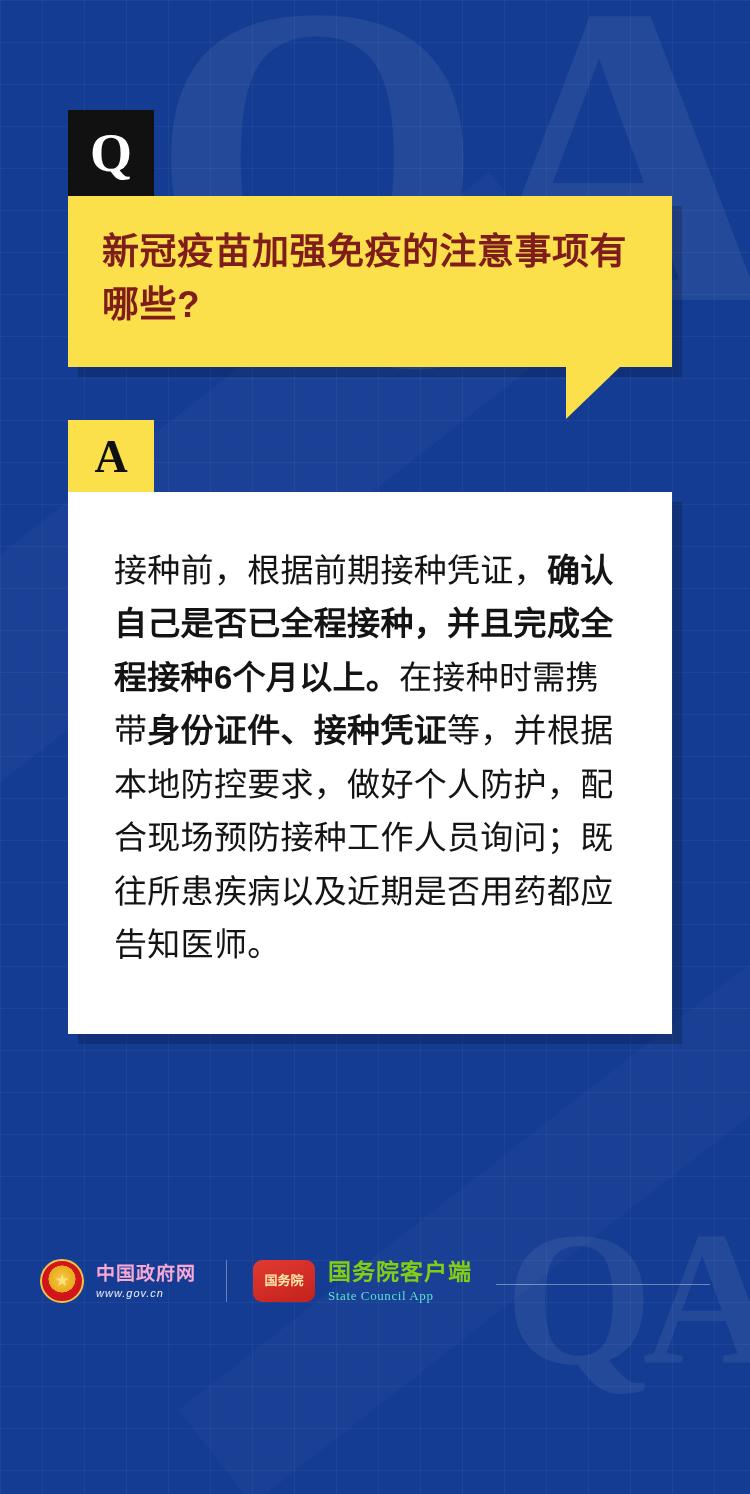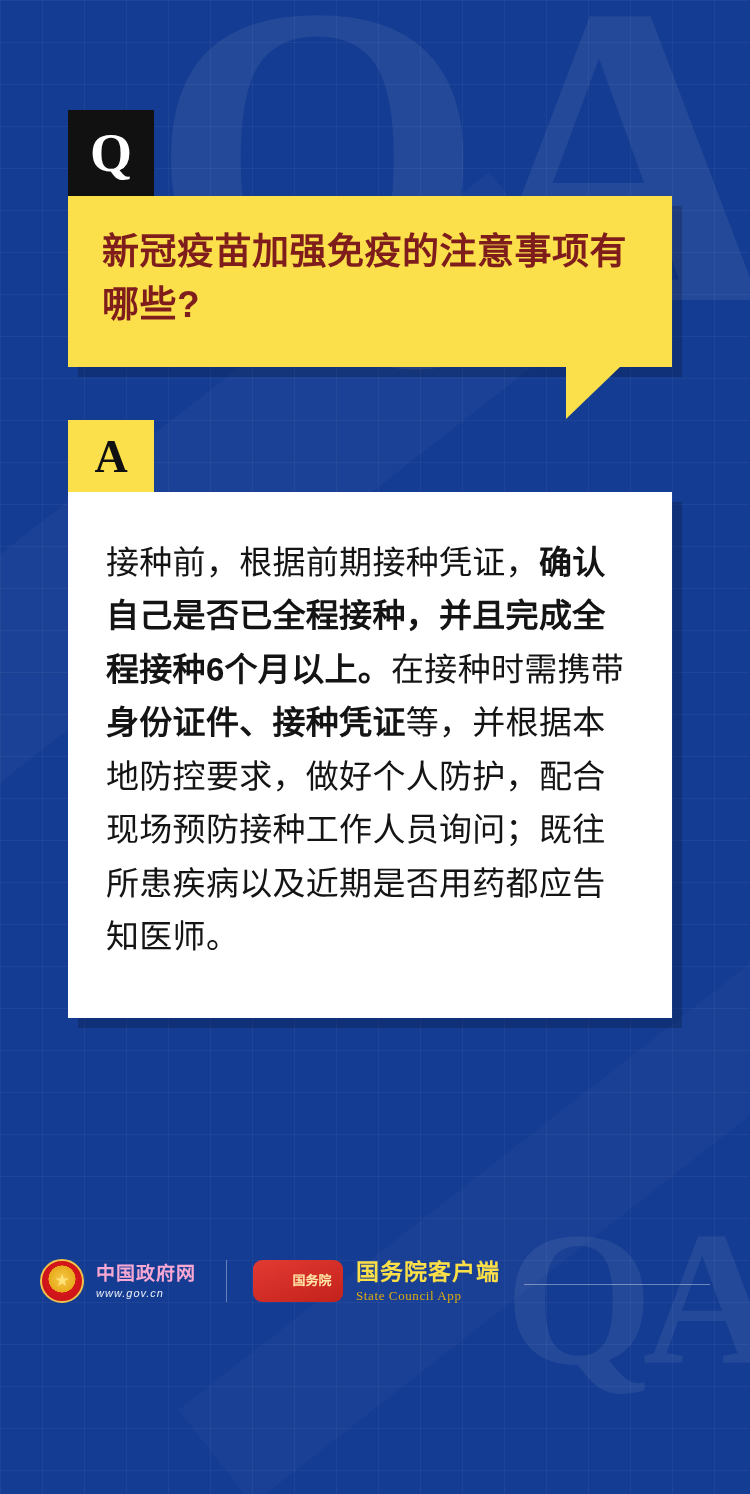--- a/index.html
+++ b/index.html
@@ -140,21 +140,21 @@
     padding: 44px 38px 54px 38px;
     box-shadow: 10px 10px 0 rgba(0,0,0,0.18);
   }
   .a-text {
     color: #141414;
     font-size: 33px;
     line-height: 1.62;
     letter-spacing: 0.3px;
   }
   .a-text p {
-    margin: 0;
+    margin: 8px;
   }
   .a-text b {
     font-weight: bold;
   }
 
   
   .footer {
     position: absolute;
     left: 40px;
     bottom: 190px;
@@ -225,35 +225,34 @@
     color: #ffe9a8;
     font-size: 13px;
     font-weight: bold;
     display: flex;
     align-items: center;
     justify-content: center;
     text-align: center;
     line-height: 1.05;
     margin-right: 13px;
     letter-spacing: 0;
-    padding-left: 28px;
   }
   .app-texts {
     display: flex;
     flex-direction: column;
   }
   .app-cn {
-    color: #fde047;
+    color: #84cc16;
     font-size: 23px;
     font-weight: bold;
     letter-spacing: 1px;
     line-height: 1.15;
   }
   .app-en {
-    color: #eab308;
+    color: #5eead4;
     font-size: 13px;
     letter-spacing: 0.6px;
     opacity: 0.95;
     margin-top: 3px;
     font-family: "Liberation Serif", "DejaVu Serif", serif;
   }
   .footer-rule {
     flex: 1;
     height: 1px;
     background: rgba(255,255,255,0.38);

